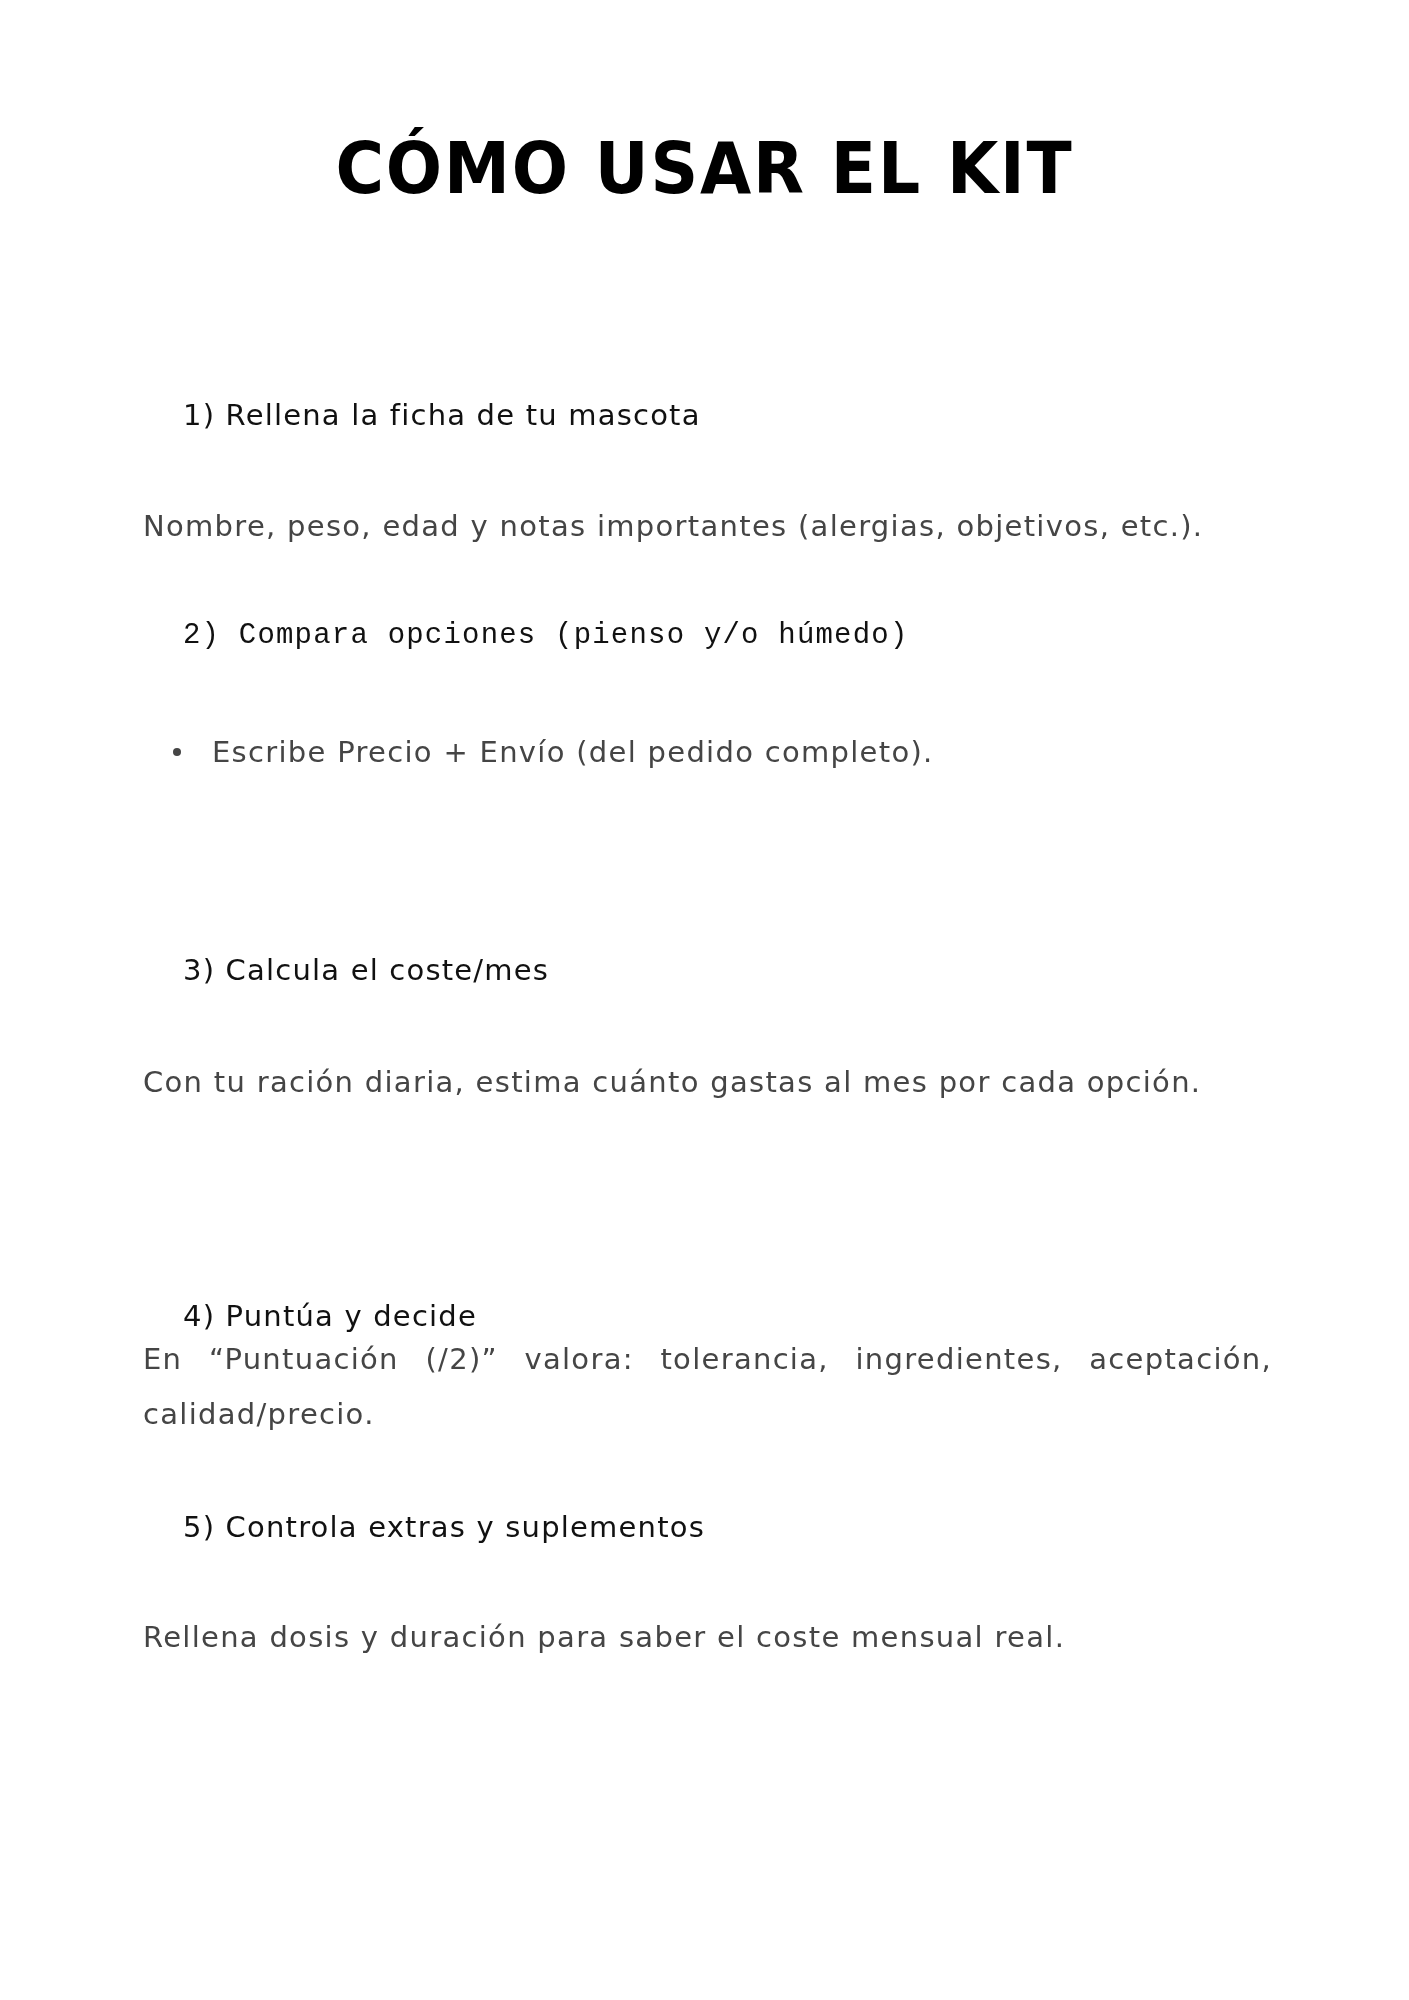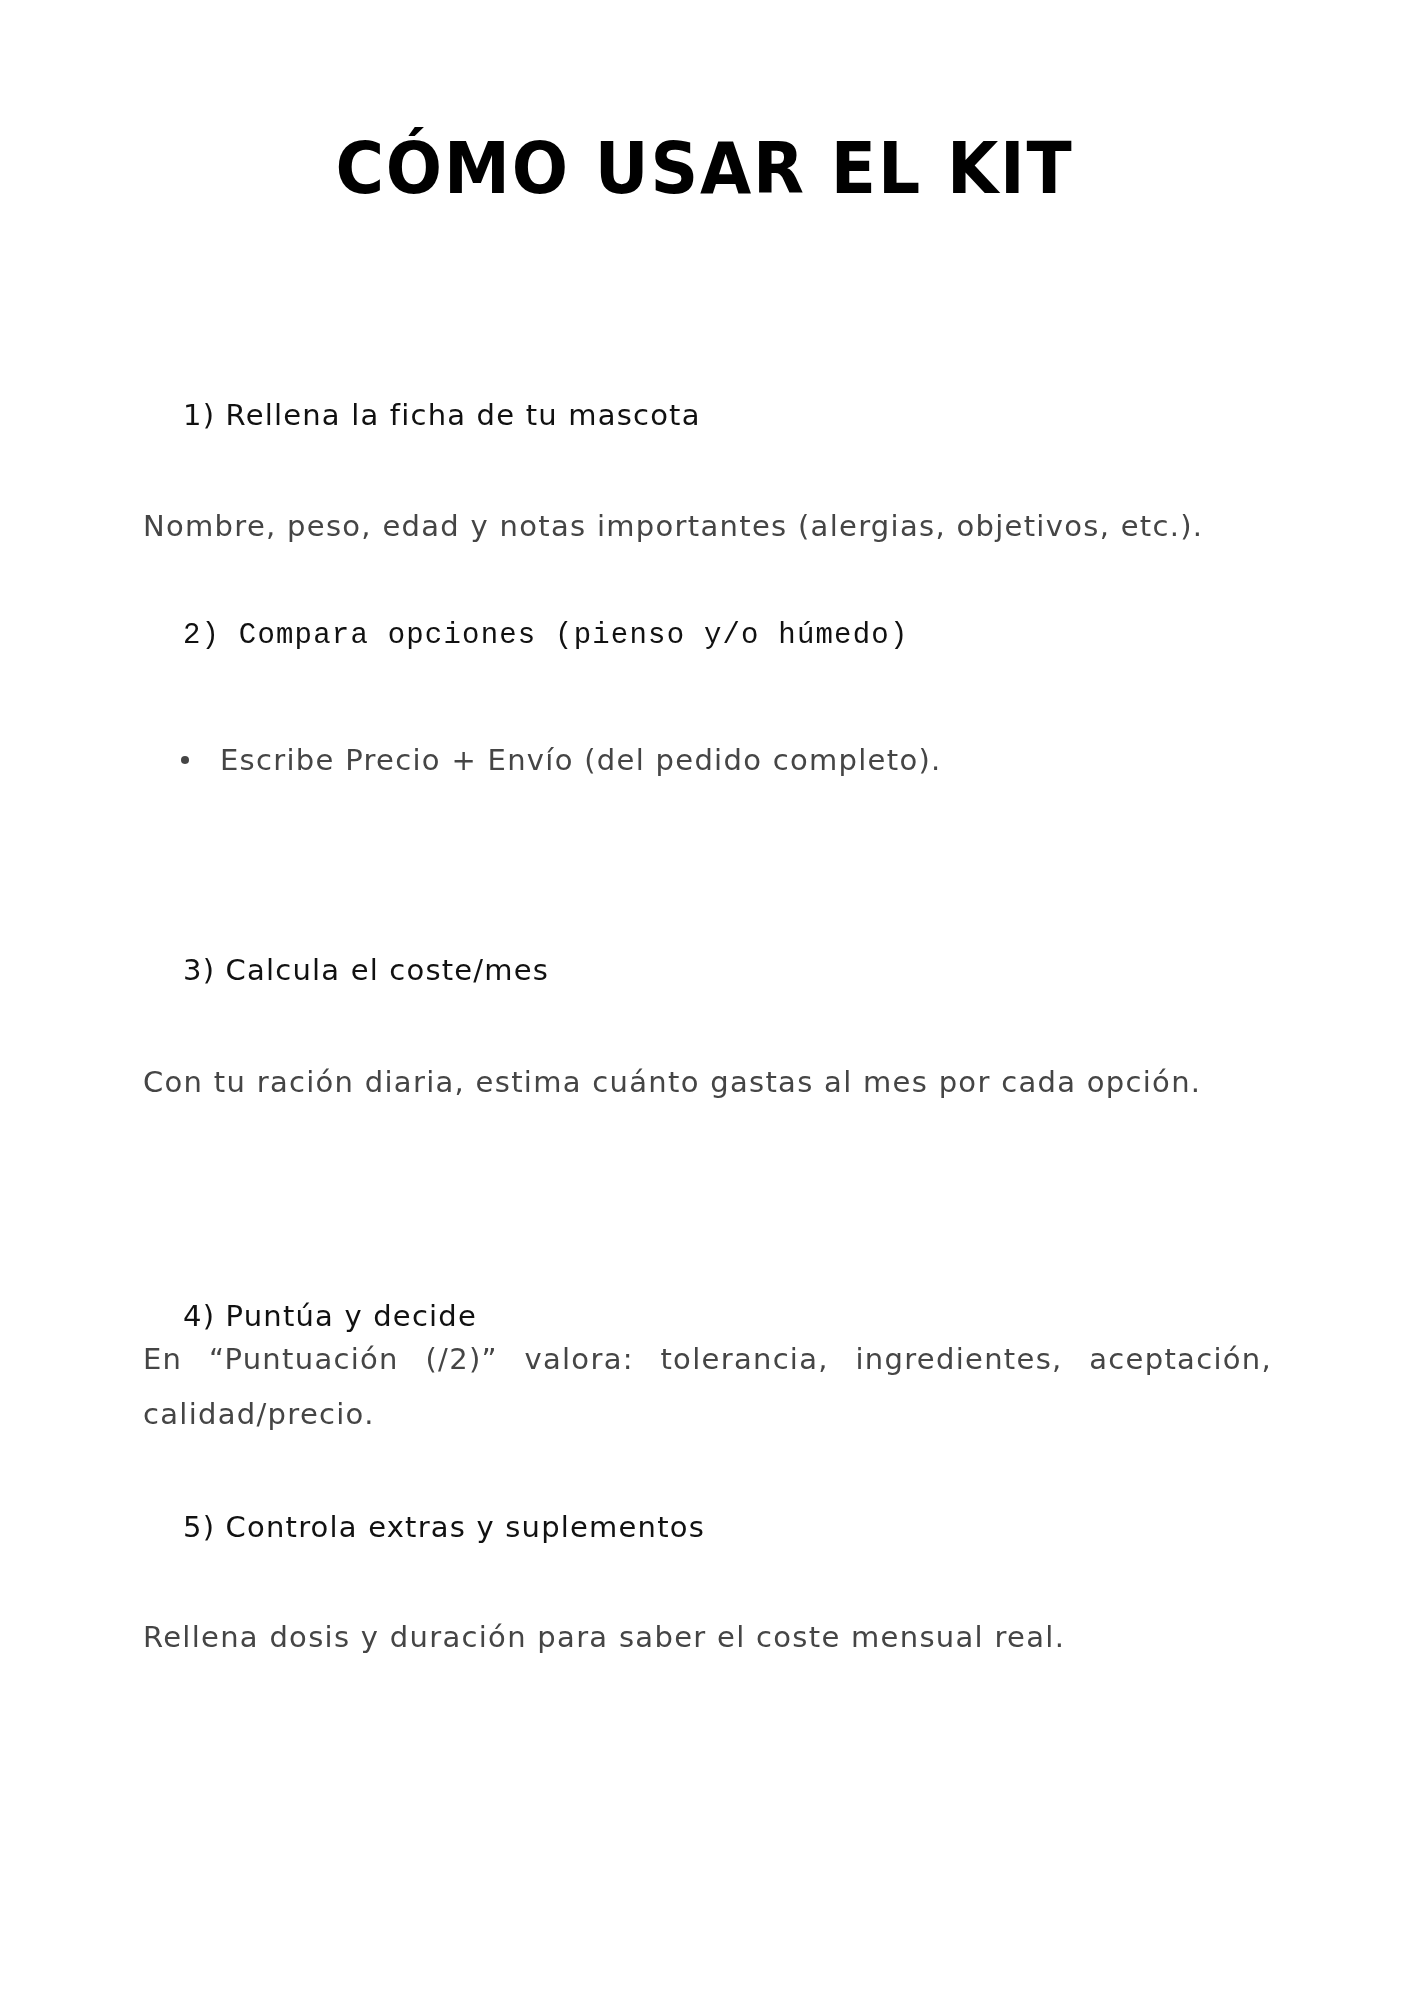--- a/index.html
+++ b/index.html
@@ -7,21 +7,21 @@
          font-family: "DejaVu Sans", sans-serif; }
   .page { position: absolute; left: 0; top: 0; width: 1409px; height: 2000px; background: #ffffff; }
   .title { position: absolute; left: 0; width: 1409px; top: 128px; text-align: center;
            font-family: "DejaVu Sans", sans-serif; font-weight: 900; font-size: 72px;
            color: #000; letter-spacing: 2px; line-height: 80px; transform: scaleX(0.92); }
   .h { position: absolute; left: 143px; font-size: 29px; color: #111; line-height: 36px;
        letter-spacing: 1.2px; white-space: nowrap; margin-left: 40px; }
   .p { position: absolute; left: 143px; width: 1129px; font-size: 29px; color: #454545;
        line-height: 55px; letter-spacing: 1.3px; text-align: justify; }
   .p.single { white-space: nowrap; }
-  ul.bullets { position: absolute; left: 143px; top: 724px; margin: 8px; padding: 0; list-style: none; }
+  ul.bullets { position: absolute; left: 143px; top: 724px; margin: 0; padding: 0; list-style: none; }
   ul.bullets li { position: relative; padding-left: 69px; font-size: 29px; color: #454545;
                   line-height: 56px; letter-spacing: 1.3px; white-space: nowrap; }
   ul.bullets li .dot { position: absolute; left: 30px; top: 24px; width: 8px; height: 8px;
                        border-radius: 50%; background: #454545; }
 </style>
 </head>
 <body>
 
 <div class="page">
 

